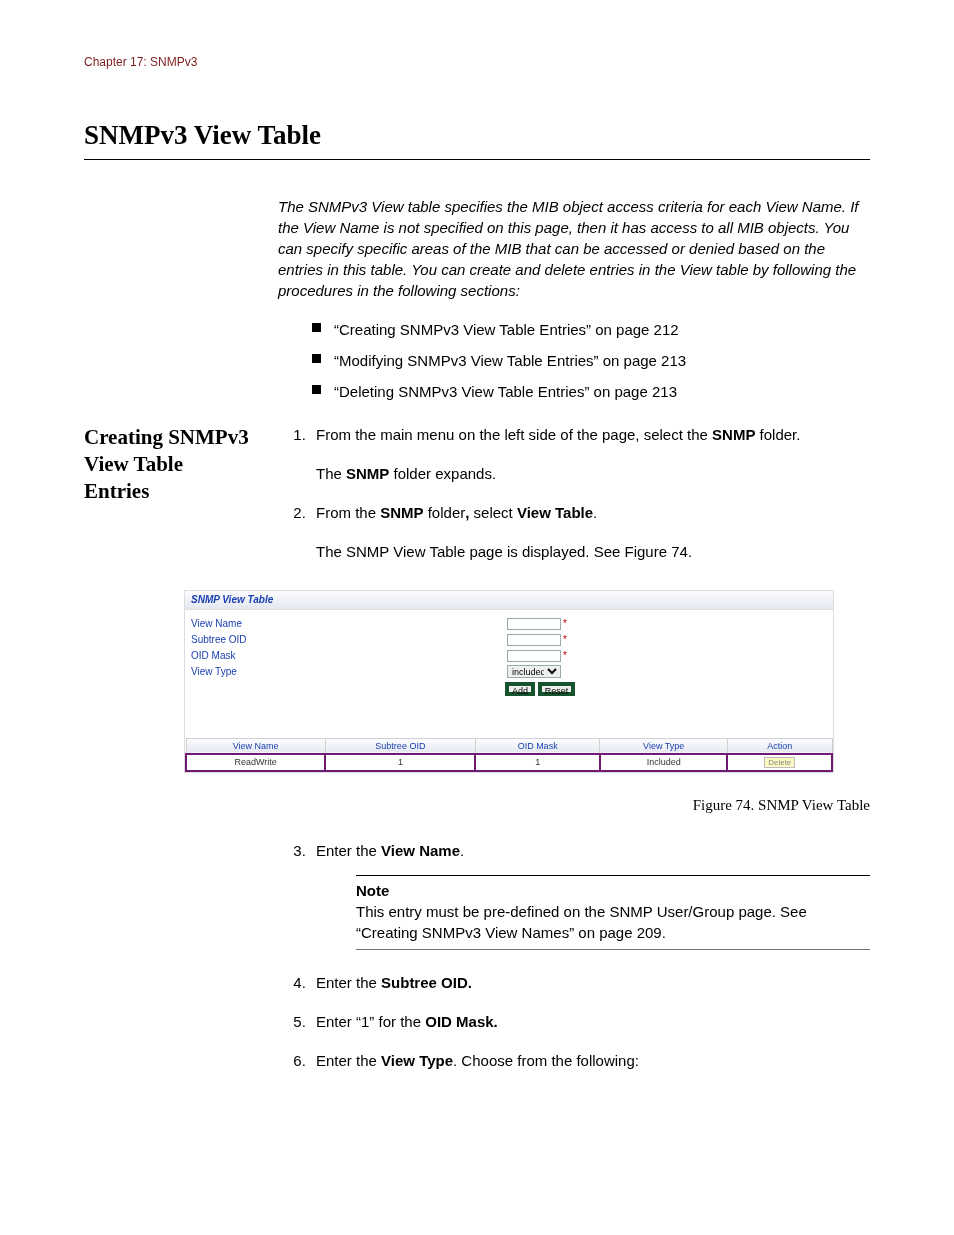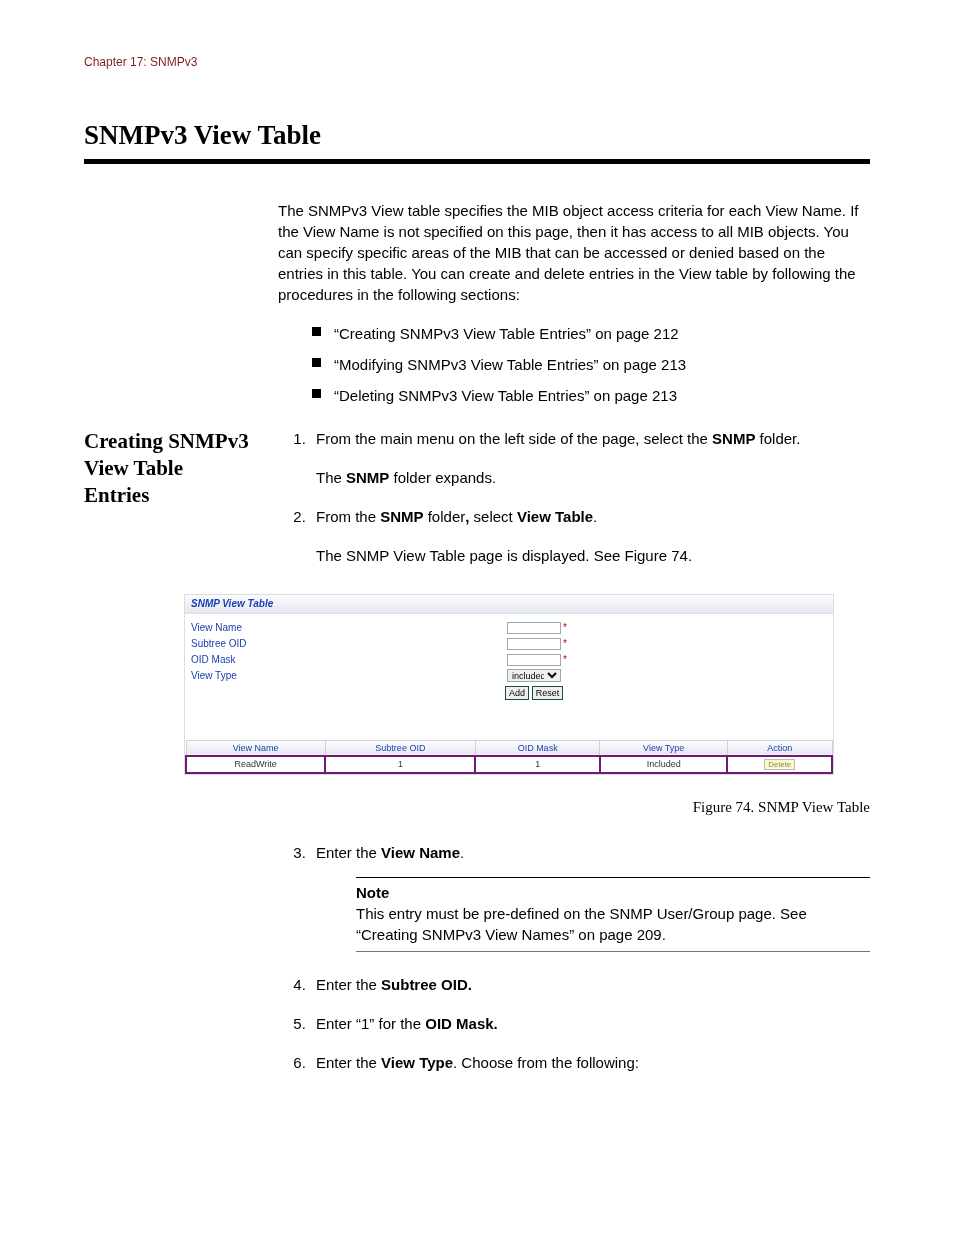--- a/index.html
+++ b/index.html
@@ -10,36 +10,36 @@
     padding: 54px 84px 30px 84px;
     width: 954px;
     box-sizing: border-box;
     line-height: 1.4;
   }
   .chapter-line { font-size: 12px; color: #7f1d1d; margin-bottom: 46px; }
   .h1 {
     font-family: "Times New Roman", Times, serif;
     font-size: 27px;
     font-weight: bold;
-    border-bottom: 5px solid #000000;
+    border-bottom: 1px solid #000000;
     padding-bottom: 4px;
     margin-bottom: 36px;
   }
   .two-col { display: flex; }
   .side-col { width: 194px; flex: 0 0 194px; }
   .body-col { flex: 1; }
   .side-heading {
     font-family: "Times New Roman", Times, serif;
     font-size: 21px;
     font-weight: bold;
     text-align: left;
     padding-right: 26px;
     line-height: 1.3;
   }
-  .para { margin: 0 0 18px 0; }
+  .para { margin: 0 0 18px 0; font-style: italic; }
   ul.bullets { list-style: none; margin: 0 0 22px 34px; padding: 0; }
   ul.bullets li { margin-bottom: 10px; position: relative; padding-left: 22px; }
   ul.bullets li::before {
     content: "";
     position: absolute; left: 0; top: 4px;
     width: 9px; height: 9px; background: #000;
   }
   ol.steps { list-style: decimal; margin: 0 0 0 32px; padding: 0; }
   ol.steps > li { margin-bottom: 18px; padding-left: 6px; }
   ol.steps > li > .sub { margin-top: 18px; }
@@ -67,21 +67,21 @@
     border: 1px solid #9aa; height: 12px; width: 54px;
     font-size: 9px; box-sizing: border-box; padding: 0 2px;
   }
   .snmp-select {
     border: 1px solid #9aa; height: 13px; width: 54px;
     font-size: 9px; box-sizing: border-box;
   }
   .snmp-ast { color:#c00; margin-left:2px; }
   .snmp-btns { margin-left: 316px; margin-top: 2px; }
   .snmp-btn {
-    font-size: 9px; height: 14px; border:1px solid #14532d;
+    font-size: 9px; height: 14px; border:4px solid #14532d;
     background:#eee; padding:0 3px; cursor:pointer;
   }
   .snmp-table {
     width: 100%; border-collapse: collapse; font-size: 9px;
     margin-top: 34px;
   }
   .snmp-table th {
     background: linear-gradient(#fdfdff,#e4e8ef);
     color:#1a3fb0; font-weight: normal;
     border:1px solid #d0d0d0; padding:1px 4px; text-align:center;

